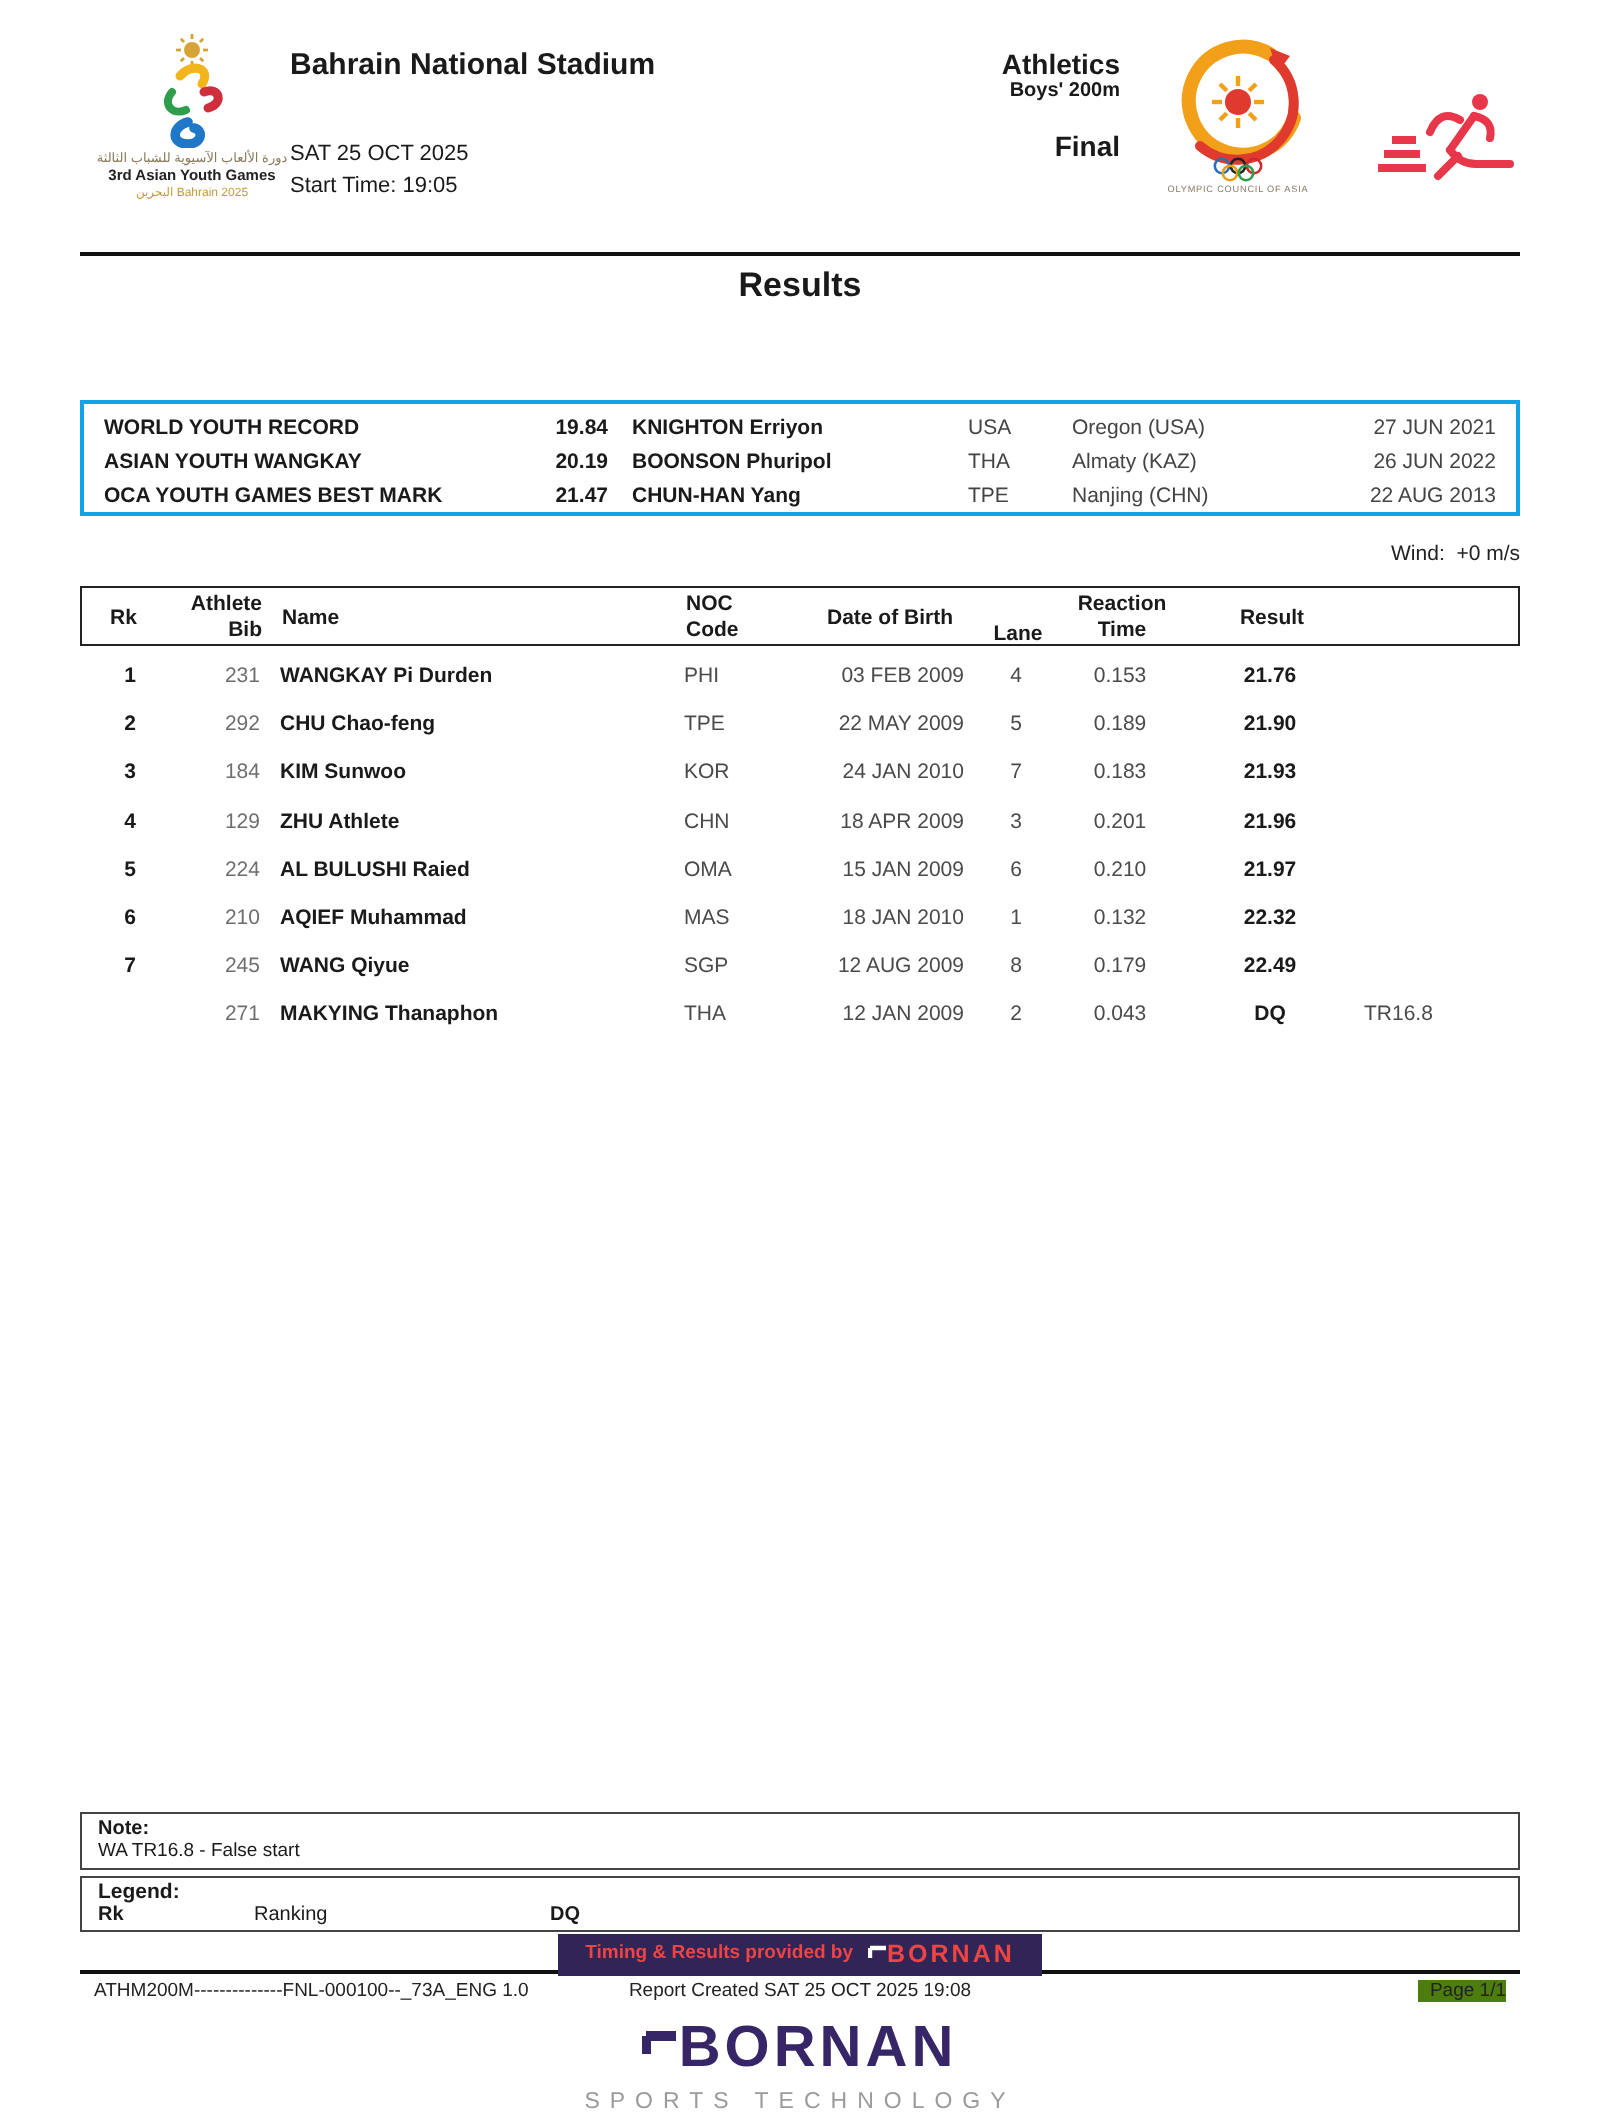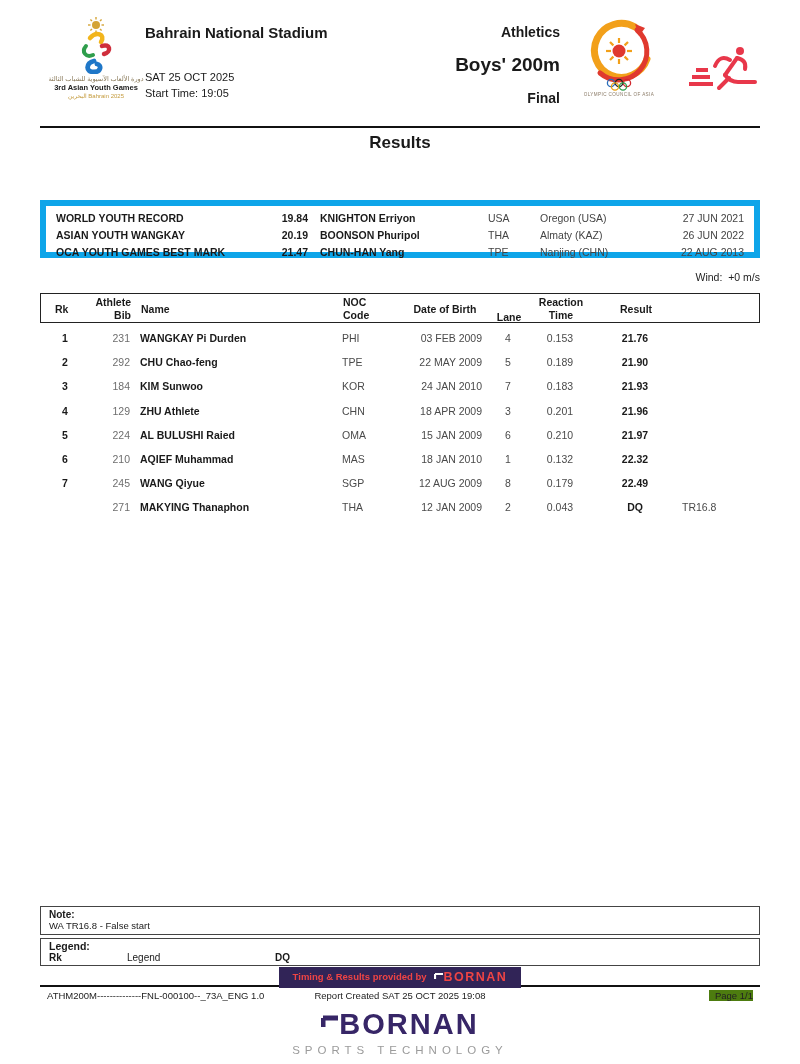--- a/index.html
+++ b/index.html
@@ -14,33 +14,33 @@
   .ayg-logo { position:absolute; left:8px; top:2px; width:96px; text-align:center; }
   .ayg-logo .ar   { font-size:6.5px; color:#8a7a5a; margin-top:1px; }
   .ayg-logo .en   { font-size:7.5px; font-weight:bold; color:#222; }
   .ayg-logo .host { font-size:6px; color:#c49a3c; }
   .venue-block { position:absolute; left:105px; top:0; }
   .venue { font-size:15px; font-weight:bold; margin-top:10px; }
   .hdr-date  { font-size:11px; margin-top:30px; }
   .hdr-start { font-size:11px; margin-top:4px; }
   .event-block { position:absolute; right:200px; top:0; text-align:right; }
   .ev1 { font-size:14px; font-weight:bold; margin-top:10px; }
-  .ev2 { font-size:19px; font-weight:bold; margin-top:14px; }
+  .ev2 { font-size:10px; font-weight:bold; }
   .ev3 { font-size:14px; font-weight:bold; margin-top:14px; }
   .oca-logo { position:absolute; right:97px; top:4px; width:88px; text-align:center; }
   .oca-caption { font-size:4.6px; color:#8a7a66; letter-spacing:.4px; margin-top:-2px; }
   .pictogram { position:absolute; right:0px; top:28px; }
   .hr-top { position:absolute; top:126px; left:40px; right:40px; height:0; border-top:2px solid #111; }
   
   .results-title { position:absolute; top:133px; left:0; right:0; text-align:center;
                    font-size:17px; font-weight:bold; }
   .as-of { position:absolute; top:169px; left:0; right:0; text-align:center; font-size:10.5px; }
   
   .records { position:absolute; top:200px; left:40px; right:40px; height:58px;
-             border:6px solid #0ea5e9; padding:3px 0; }
+             border:2px solid #0ea5e9; padding:3px 0; }
   .rec-row { display:grid; height:17px; align-items:center; font-size:10.5px;
              grid-template-columns:218px 44px 12px 168px 52px 132px 1fr; }
   .rec-label { font-weight:bold; padding-left:10px; }
   .rec-mark  { font-weight:bold; text-align:right; }
   .rec-name  { font-weight:bold; }
   .rec-noc, .rec-venue { color:#444; }
   .rec-date  { color:#444; text-align:right; padding-right:10px; }
   
   .wind { position:absolute; top:271px; right:40px; font-size:10.5px; color:#222; white-space:pre; }
   
@@ -325,21 +325,21 @@
 
   <div class="notebox">
     <div class="lbl">Note:</div>
     <div class="txt">WA TR16.8 - False start</div>
   </div>
 
   <div class="legendbox">
     <div class="lbl">Legend:</div>
     <div class="leg-row">
       <div class="leg-abbr">Rk</div>
-      <div class="leg-desc">Legend</div>
+      <div class="leg-desc">Ranking</div>
       <div class="leg-abbr">DQ</div>
     </div>
   </div>
 
   <div class="provider-bar">
     <div class="provider-inner">
       <span class="ptxt">Timing &amp; Results provided by</span>
       <span class="pbrand">
           <svg width="9" height="12" viewBox="0 0 9 12" style="margin-right:1px">
             <path d="M1,3 H9 M1,3 V8" stroke="#ffffff" stroke-width="2.2" fill="none"></path>

